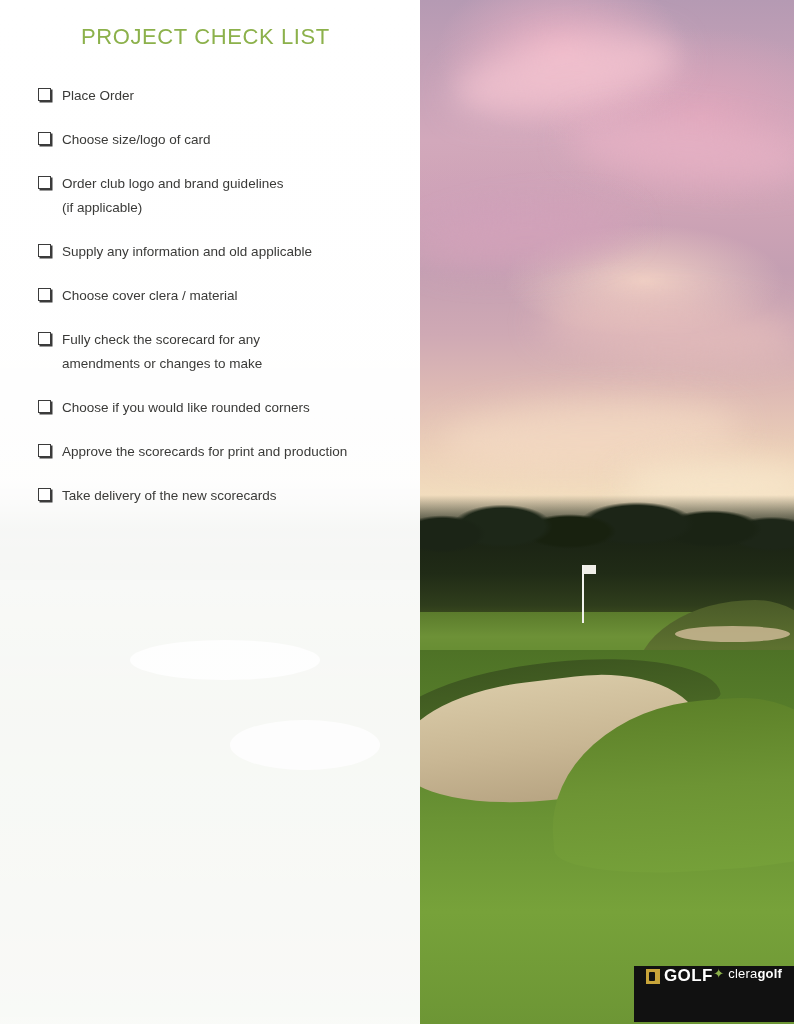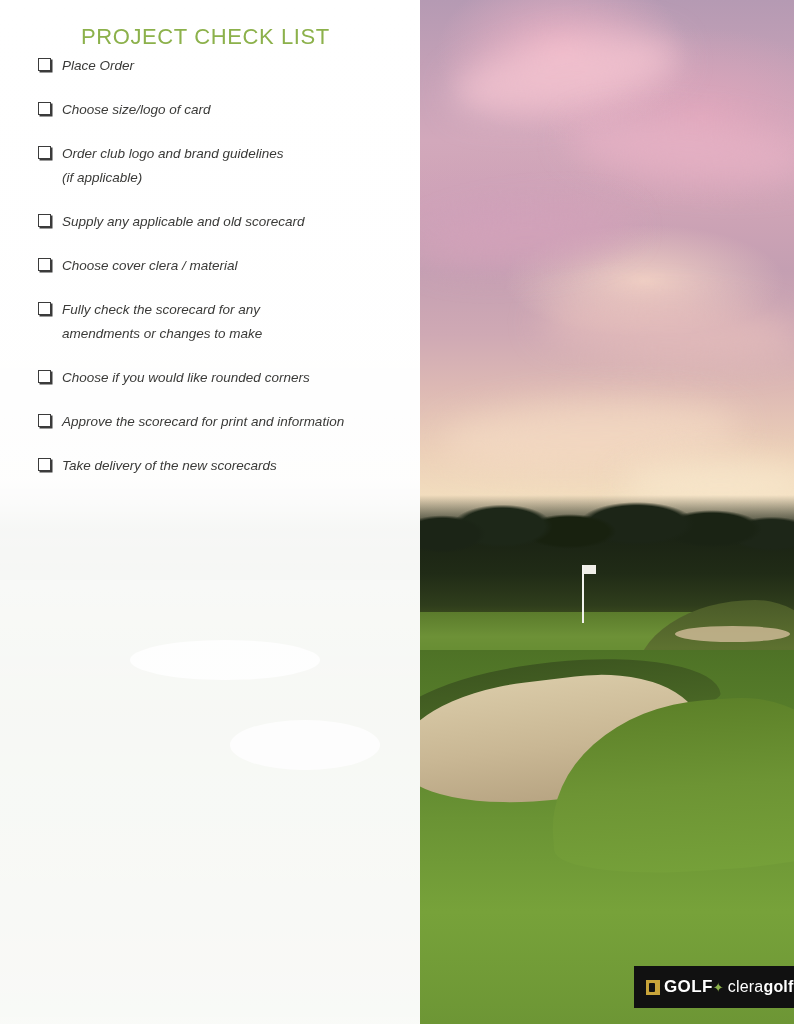--- a/index.html
+++ b/index.html
@@ -217,23 +217,22 @@
     font-size: 22px;
     letter-spacing: 0.6px;
     color: #8cb14b;
     font-weight: normal;
     font-family: "Liberation Sans", sans-serif;
     margin-left: 25px;
   }
   .list {
     position: absolute;
     left: 38px;
-    top: 54px;
+    top: 84px;
     width: 360px;
-    font-style: italic;
   }
   .item {
     display: flex;
     align-items: flex-start;
     margin-bottom: 21px;
   }
   .checkbox {
     flex: 0 0 auto;
     width: 11px;
     height: 11px;
@@ -249,24 +248,24 @@
     color: #3a3a38;
     white-space: pre-line;
   }
 
   
   .logo-bar {
     position: absolute;
     left: 634px;
     top: 966px;
     width: 160px;
-    height: 42px;
+    height: 56px;
     background: #111111;
     display: flex;
-    align-items: center;
+    align-items: flex-start;
   }
   .logo-left {
     display: flex;
     align-items: center;
     padding-left: 12px;
     flex: 0 0 auto;
   }
   .logo-mark {
     width: 14px;
     height: 15px;
@@ -295,21 +294,21 @@
     align-items: center;
   }
   .logo-star {
     color: #8cb14b;
     font-size: 13px;
     margin-right: 4px;
     line-height: 1;
   }
   .logo-clera {
     color: #ffffff;
-    font-size: 16px;
+    font-size: 13px;
     letter-spacing: 0.2px;
   }
   .logo-clera b { font-weight: bold; }
 </style>
 </head>
 <body>
 
 <div class="page">
 
   <div class="photo">
@@ -358,42 +357,42 @@
       </div>
 
       <div class="item">
         <span class="checkbox"></span>
         <span class="item-text">Order club logo and brand guidelines
 (if applicable)</span>
       </div>
 
       <div class="item">
         <span class="checkbox"></span>
-        <span class="item-text">Supply any applicable and old scorecard</span>
+        <span class="item-text">Supply any information and old applicable</span>
       </div>
 
       <div class="item">
         <span class="checkbox"></span>
         <span class="item-text">Choose cover clera / material</span>
       </div>
 
       <div class="item">
         <span class="checkbox"></span>
         <span class="item-text">Fully check the scorecard for any
 amendments or changes to make</span>
       </div>
 
       <div class="item">
         <span class="checkbox"></span>
         <span class="item-text">Choose if you would like rounded corners</span>
       </div>
 
       <div class="item">
         <span class="checkbox"></span>
-        <span class="item-text">Approve the scorecard for print and information</span>
+        <span class="item-text">Approve the scorecards for print and production</span>
       </div>
 
       <div class="item">
         <span class="checkbox"></span>
         <span class="item-text">Take delivery of the new scorecards</span>
       </div>
 
     </div>
   </div>
 

